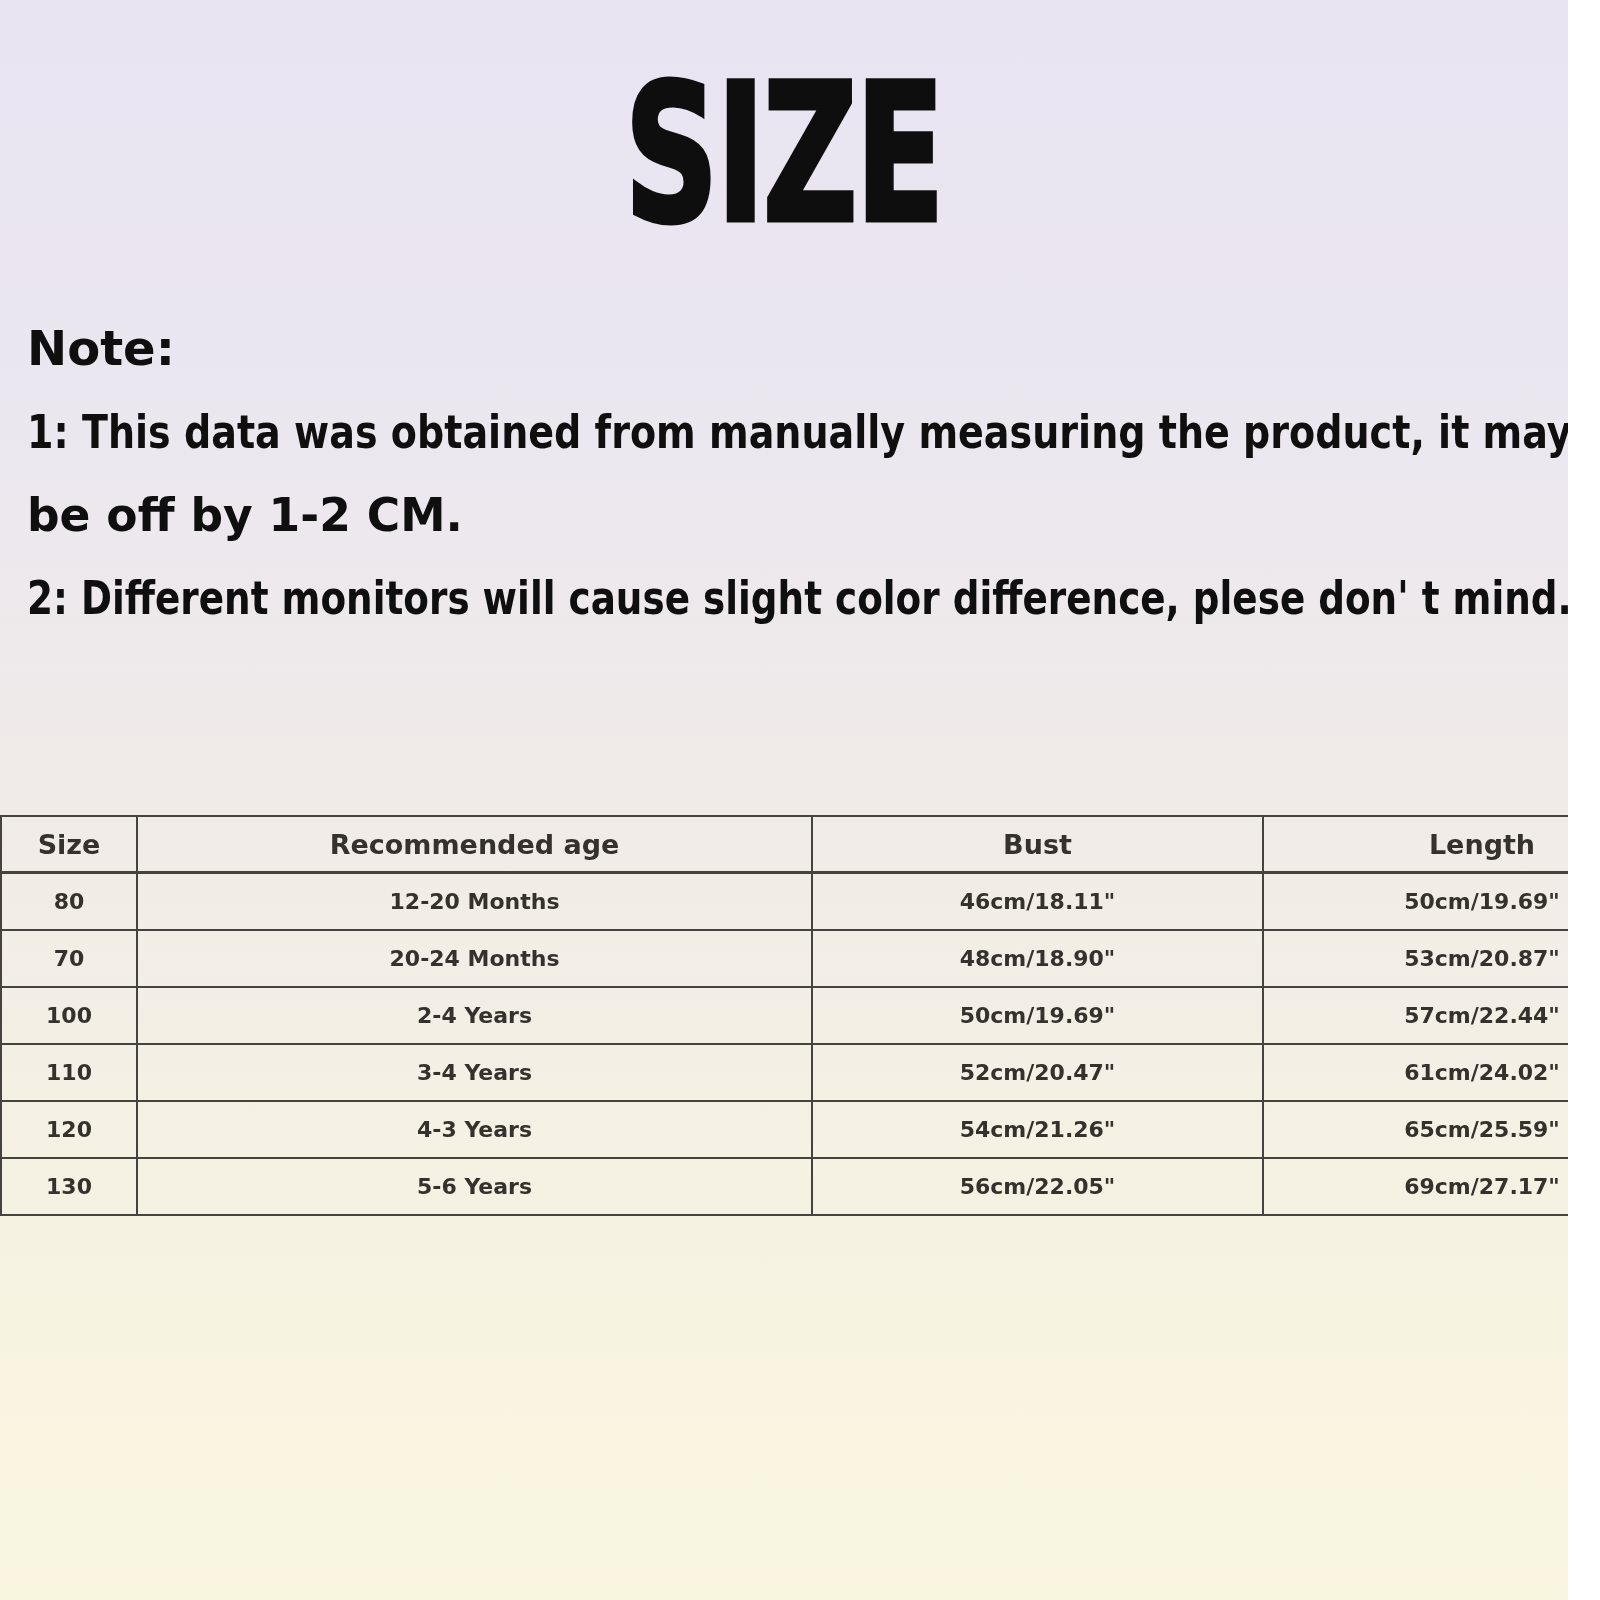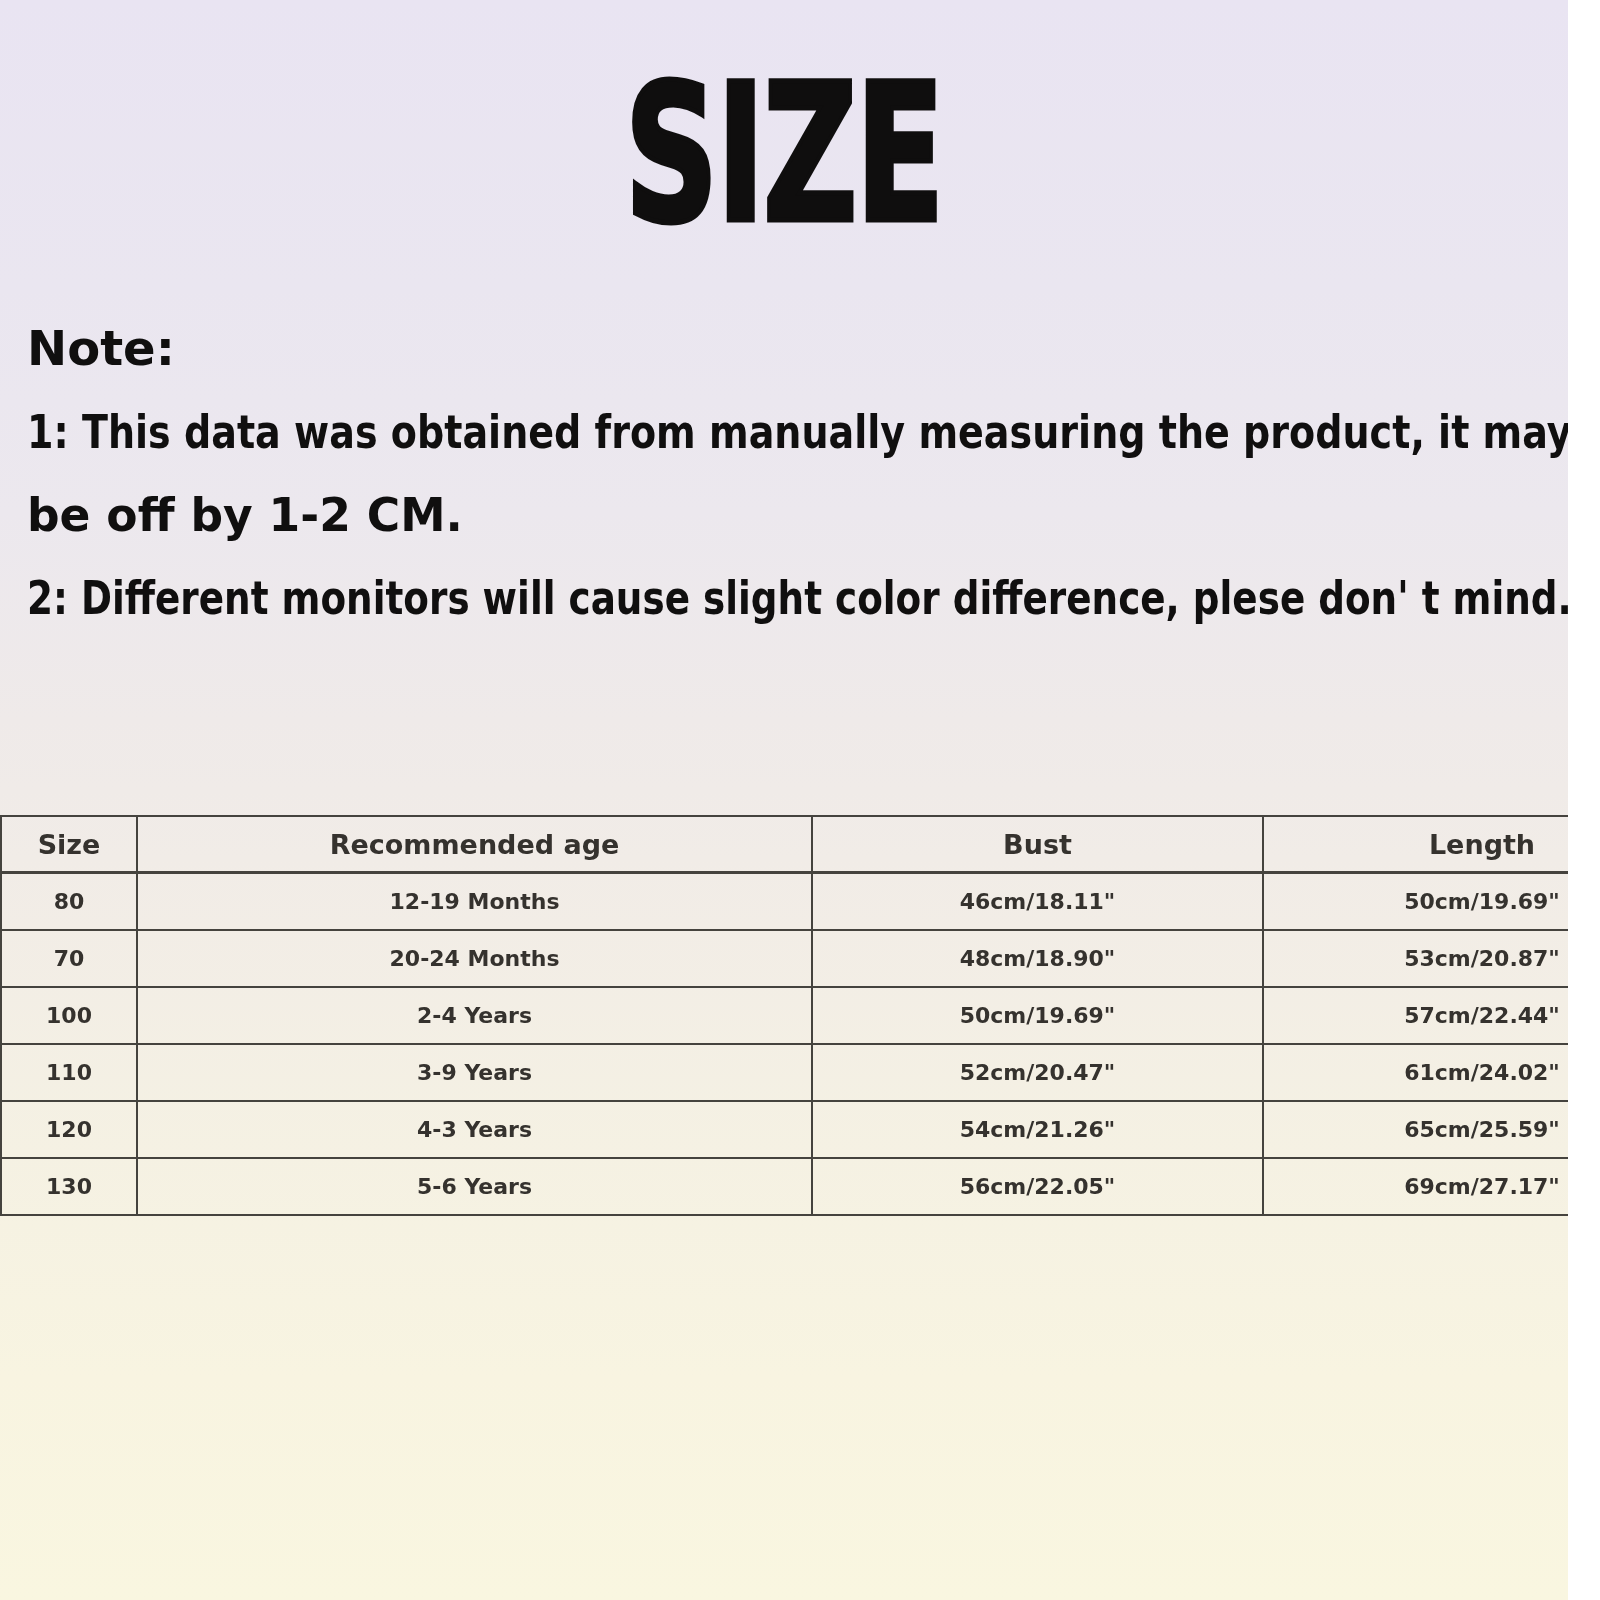--- a/index.html
+++ b/index.html
@@ -122,39 +122,39 @@
         <tr>
           <th>Size</th>
           <th>Recommended age</th>
           <th>Bust</th>
           <th>Length</th>
         </tr>
       </thead>
       <tbody>
           <tr>
             <td>80</td>
-            <td>12-19 Months</td>
+            <td>12-20 Months</td>
             <td>46cm/18.11"</td>
             <td>50cm/19.69"</td>
           </tr>
           <tr>
             <td>70</td>
             <td>20-24 Months</td>
             <td>48cm/18.90"</td>
             <td>53cm/20.87"</td>
           </tr>
           <tr>
             <td>100</td>
             <td>2-4 Years</td>
             <td>50cm/19.69"</td>
             <td>57cm/22.44"</td>
           </tr>
           <tr>
             <td>110</td>
-            <td>3-9 Years</td>
+            <td>3-4 Years</td>
             <td>52cm/20.47"</td>
             <td>61cm/24.02"</td>
           </tr>
           <tr>
             <td>120</td>
             <td>4-3 Years</td>
             <td>54cm/21.26"</td>
             <td>65cm/25.59"</td>
           </tr>
           <tr>

